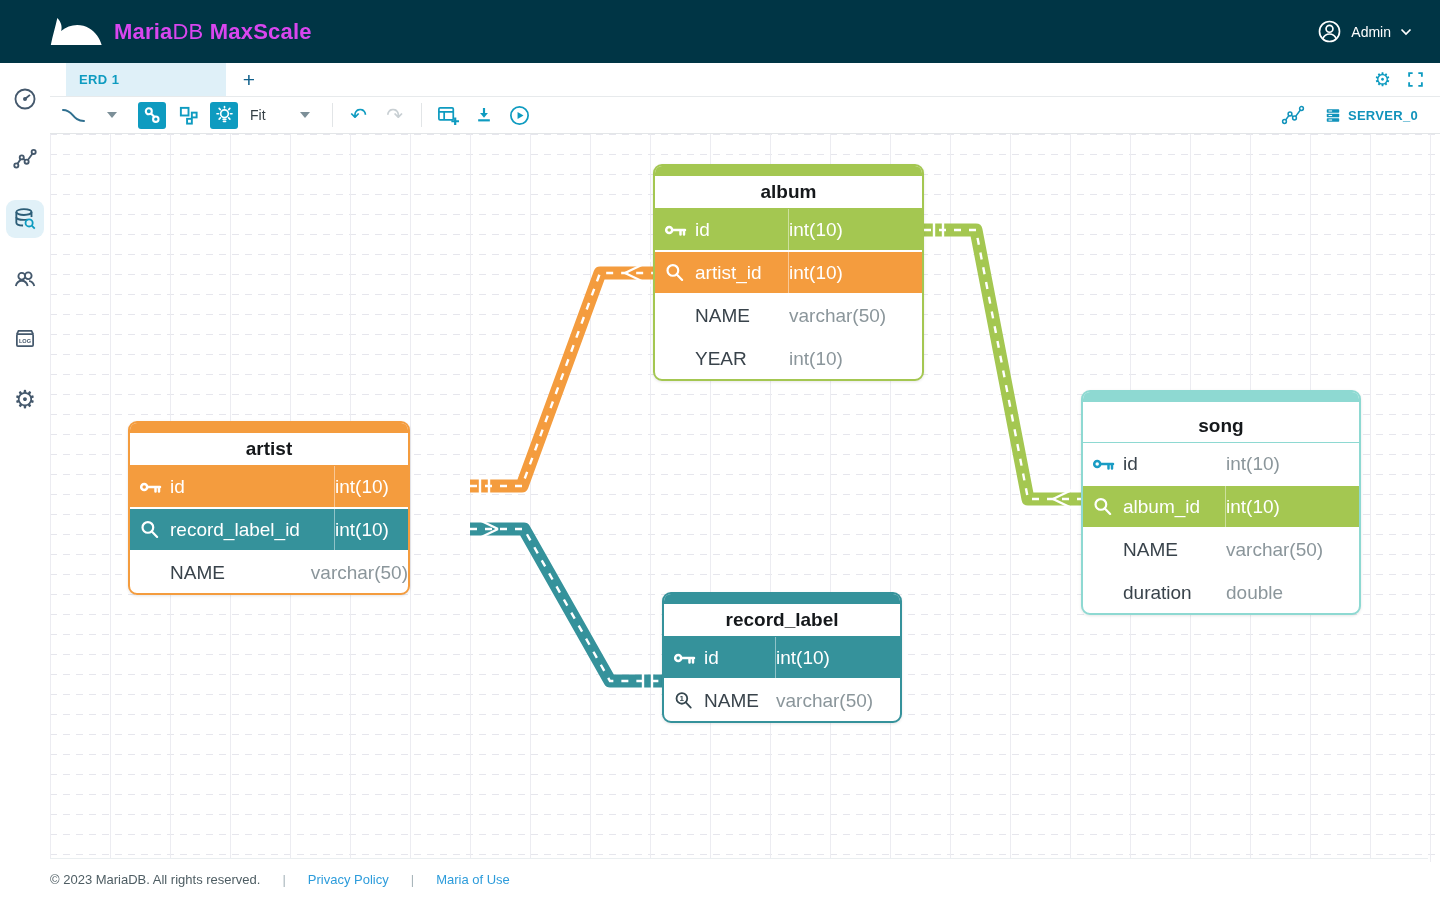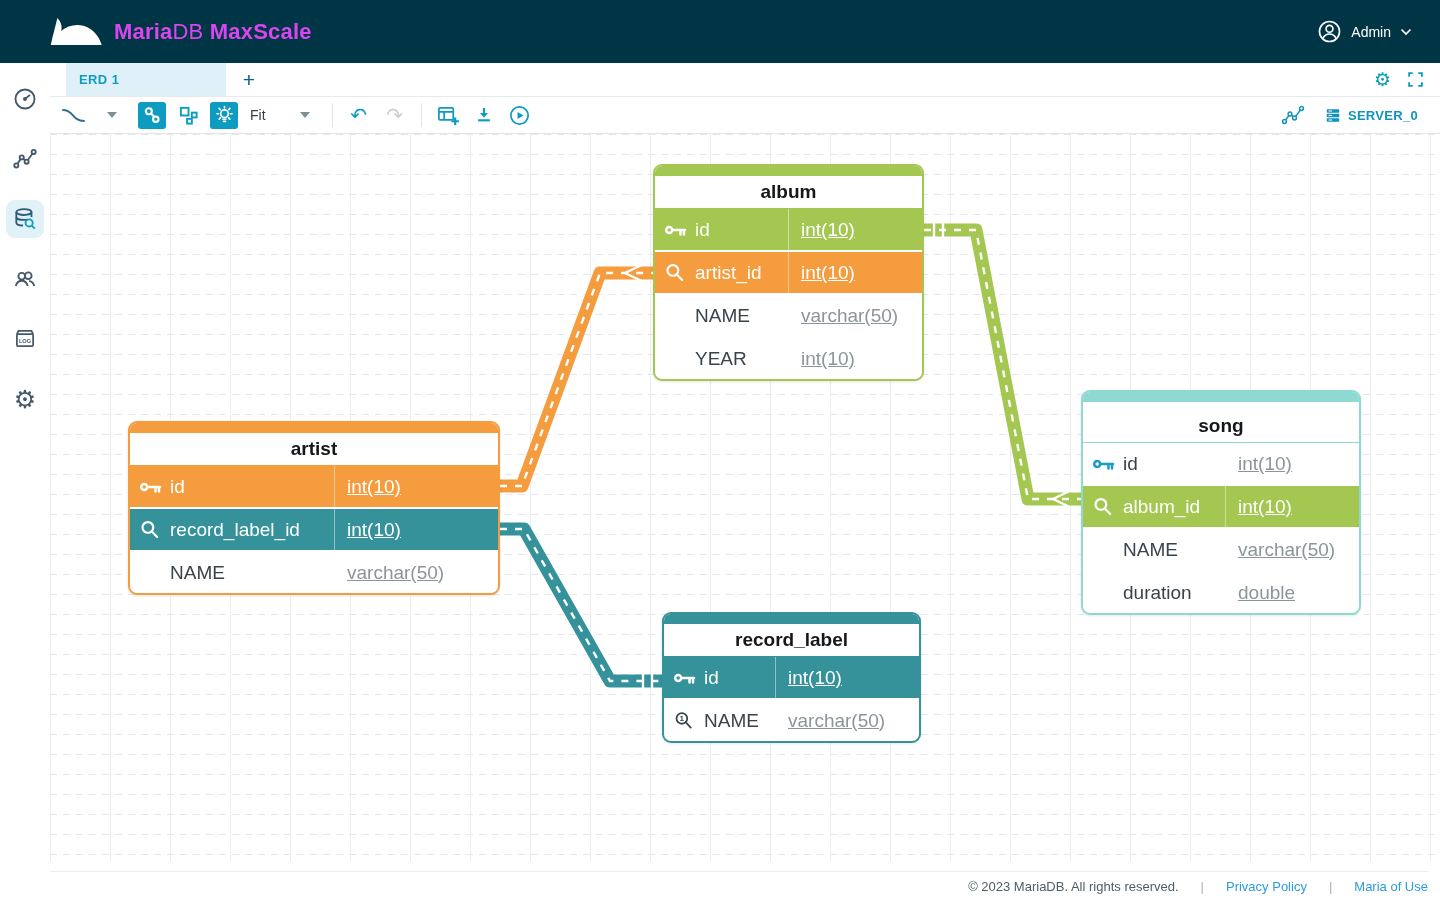--- a/index.html
+++ b/index.html
@@ -61,27 +61,27 @@
 
   .etable { position:absolute; background:#fff; border:2px solid; border-radius:9px; overflow:hidden;
             pointer-events:auto; cursor:move; box-shadow:0 1px 3px rgba(0,0,0,.10); }
   .tbar { height:10px; }
   .ttitle { height:33px; line-height:32px; text-align:center; font-weight:bold; font-size:19px; color:#15181b;
             border-bottom:1px solid; background:#fff; }
   .erow { display:flex; height:41px; align-items:stretch; margin-bottom:2px; font-size:19px; color:#39434b; }
   .erow:last-child { margin-bottom:0; }
   .ncell { display:flex; align-items:center; padding-left:9px; }
   .ricon { width:31px; display:flex; align-items:center; }
-  .tcell { flex:1; display:flex; align-items:center; padding-left:12px; color:#8b969b; border-left:1px solid transparent;text-decoration:underline; }
+  .tcell { flex:1; display:flex; align-items:center; color:#8b969b; border-left:1px solid transparent; }
   .erow.colored { color:#fff; }
   .erow.colored .tcell { color:#fff; border-left-color:rgba(255,255,255,.45); }
 
   
-  .footer { position:absolute; left:50px; right:12px; bottom:0; height:29px; background:#fff; z-index:4;
-            border-top:1px solid #eaeef0; display:flex; align-items:center; justify-content:flex-end;
+  .footer { position:absolute; left:50px; right:12px; bottom:0; height:42px; background:#fff; z-index:4;
+            border-top:1px solid #eaeef0; display:flex; align-items:center; justify-content:flex-start;
             gap:22px; font-size:13px; color:#4e5d63; }
   .f-sep { color:#a7b4ba; }
   .f-link { color:#2d9cdb; cursor:pointer; text-decoration:none; font-size:13px; }
 
   svg { display:block; }
 </style>
 </head>
 <body>
 
 <div class="header">
@@ -355,21 +355,21 @@
         <div class="tcell">varchar(50)</div>
       </div>
       <div class="erow">
         <div class="ncell" style="width: 133px;">
           <span class="ricon"></span>
           <span>YEAR</span>
         </div>
         <div class="tcell">int(10)</div>
       </div>
     </div>
-    <div class="etable" style="left: 128px; top: 421px; width: 372px; border-color: rgb(244, 156, 62);">
+    <div class="etable" style="left: 128px; top: 421px; width: 282px; border-color: rgb(244, 156, 62);">
       <div class="tbar" style="background: rgb(244, 156, 62);"></div>
       <div class="ttitle" style="border-bottom-color: rgb(244, 156, 62);">artist</div>
       <div class="erow colored" style="background: rgb(244, 156, 62);">
         <div class="ncell" style="width: 204px;">
           <span class="ricon">
             <svg width="24" height="18" viewBox="0 0 24 18" fill="none" stroke="#ffffff" stroke-width="2.5" stroke-linecap="round">
               <circle cx="5.2" cy="9" r="3"></circle>
               <path d="M8.4 9 H21 M16.5 9 V13.4 M20 9 V13.4"></path>
             </svg>
           </span>
@@ -432,21 +432,21 @@
         <div class="tcell">varchar(50)</div>
       </div>
       <div class="erow">
         <div class="ncell" style="width: 142px;">
           <span class="ricon"></span>
           <span>duration</span>
         </div>
         <div class="tcell">double</div>
       </div>
     </div>
-    <div class="etable" style="left: 662px; top: 612px; width: 259px; border-color: rgb(53, 146, 155);">
+    <div class="etable" style="left: 662px; top: 592px; width: 240px; border-color: rgb(53, 146, 155);">
       <div class="tbar" style="background: rgb(53, 146, 155);"></div>
       <div class="ttitle" style="border-bottom-color: rgb(53, 146, 155);">record_label</div>
       <div class="erow colored" style="background: rgb(53, 146, 155);">
         <div class="ncell" style="width: 111px;">
           <span class="ricon">
             <svg width="24" height="18" viewBox="0 0 24 18" fill="none" stroke="#ffffff" stroke-width="2.5" stroke-linecap="round">
               <circle cx="5.2" cy="9" r="3"></circle>
               <path d="M8.4 9 H21 M16.5 9 V13.4 M20 9 V13.4"></path>
             </svg>
           </span>

